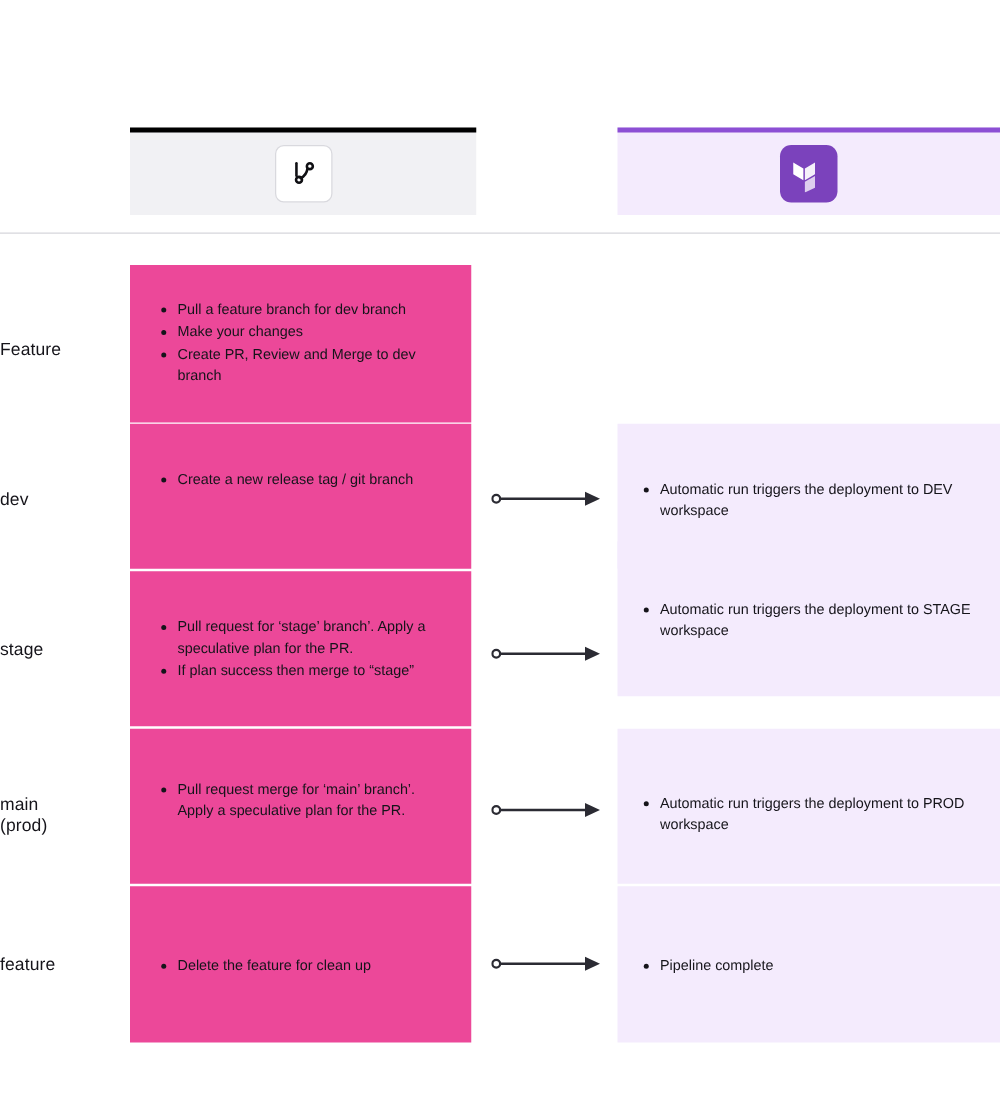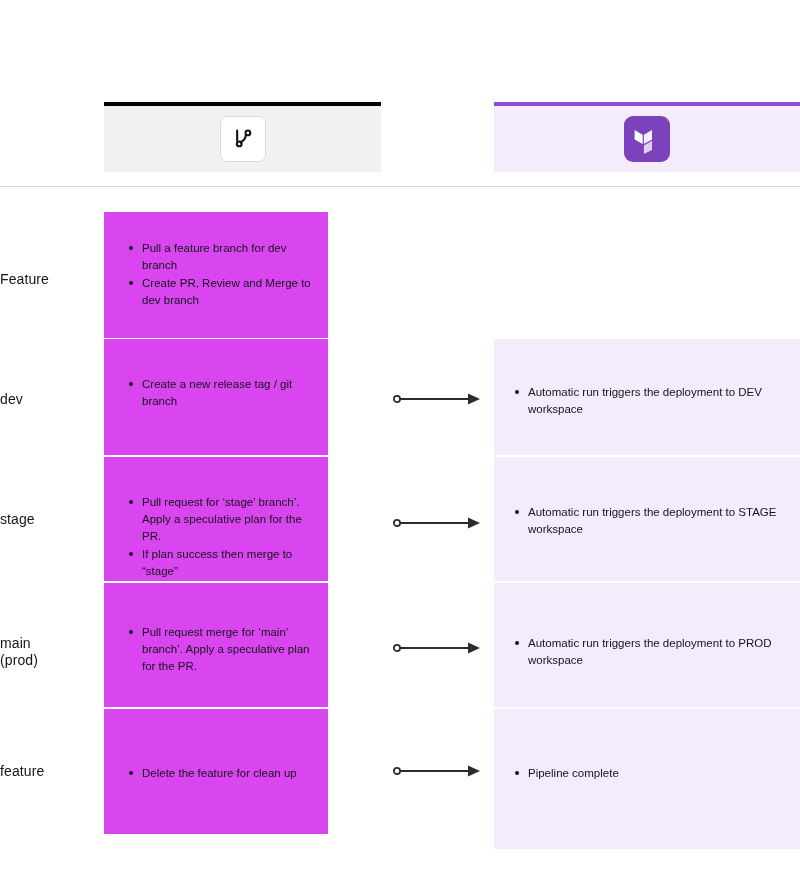--- a/index.html
+++ b/index.html
@@ -95,22 +95,22 @@
     line-height: 17px;
     color: #15141a;
     letter-spacing: .1px;
   }
   .panel {
     position: absolute;
     box-sizing: border-box;
   }
   .panel.left {
     left: 104px;
-    width: 224px;
-    background: #d946ef;
+    width: 273px;
+    background: #ec4899;
   }
   .panel.right {
     left: 494px;
     width: 306px;
     background: #f4ebfd;
   }
   .panel ul {
     margin: 0;
     padding: 0;
     list-style: none;
@@ -186,20 +186,21 @@
 </div>
 
 <div class="rows">
 
   <div class="row" style="top:0">
     <div class="row-label" style="top:271px">Feature</div>
     <div class="panel left" style="top:212px;height:126px">
       <div class="list-inner" style="top:28px">
         <ul>
           <li>Pull a feature branch for dev branch</li>
+          <li>Make your changes</li>
           <li>Create PR, Review and Merge to dev branch</li>
         </ul>
       </div>
     </div>
   </div>
 
   <div class="row" style="top:0">
     <div class="row-label" style="top:391px">dev</div>
     <div class="panel left" style="top:339px;height:116px">
       <div class="list-inner" style="top:37px">
@@ -234,21 +235,21 @@
         </ul>
       </div>
     </div>
     <div class="connector" style="top:516px">
       <svg width="90" height="14" viewBox="0 0 90 14">
         <line x1="7" y1="7" x2="76" y2="7" stroke="#2b2b33" stroke-width="2"></line>
         <circle cx="4" cy="7" r="3.1" fill="#ffffff" stroke="#2b2b33" stroke-width="1.8"></circle>
         <polygon points="75,1.4 87,7 75,12.6" fill="#2b2b33"></polygon>
       </svg>
     </div>
-    <div class="panel right" style="top:457px;height:124px">
+    <div class="panel right" style="top:433px;height:124px">
       <div class="list-inner" style="top:47px;left:18px;right:22px">
         <ul>
           <li>Automatic run triggers the deployment to STAGE workspace</li>
         </ul>
       </div>
     </div>
   </div>
 
   <div class="row" style="top:0">
     <div class="row-label" style="top:635px">
@@ -287,21 +288,21 @@
         </ul>
       </div>
     </div>
     <div class="connector" style="top:764px">
       <svg width="90" height="14" viewBox="0 0 90 14">
         <line x1="7" y1="7" x2="76" y2="7" stroke="#2b2b33" stroke-width="2"></line>
         <circle cx="4" cy="7" r="3.1" fill="#ffffff" stroke="#2b2b33" stroke-width="1.8"></circle>
         <polygon points="75,1.4 87,7 75,12.6" fill="#2b2b33"></polygon>
       </svg>
     </div>
-    <div class="panel right" style="top:709px;height:140px">
+    <div class="panel right" style="top:709px;height:125px">
       <div class="list-inner" style="top:56px;left:18px;right:22px">
         <ul>
           <li>Pipeline complete</li>
         </ul>
       </div>
     </div>
   </div>
 
 </div>
 

